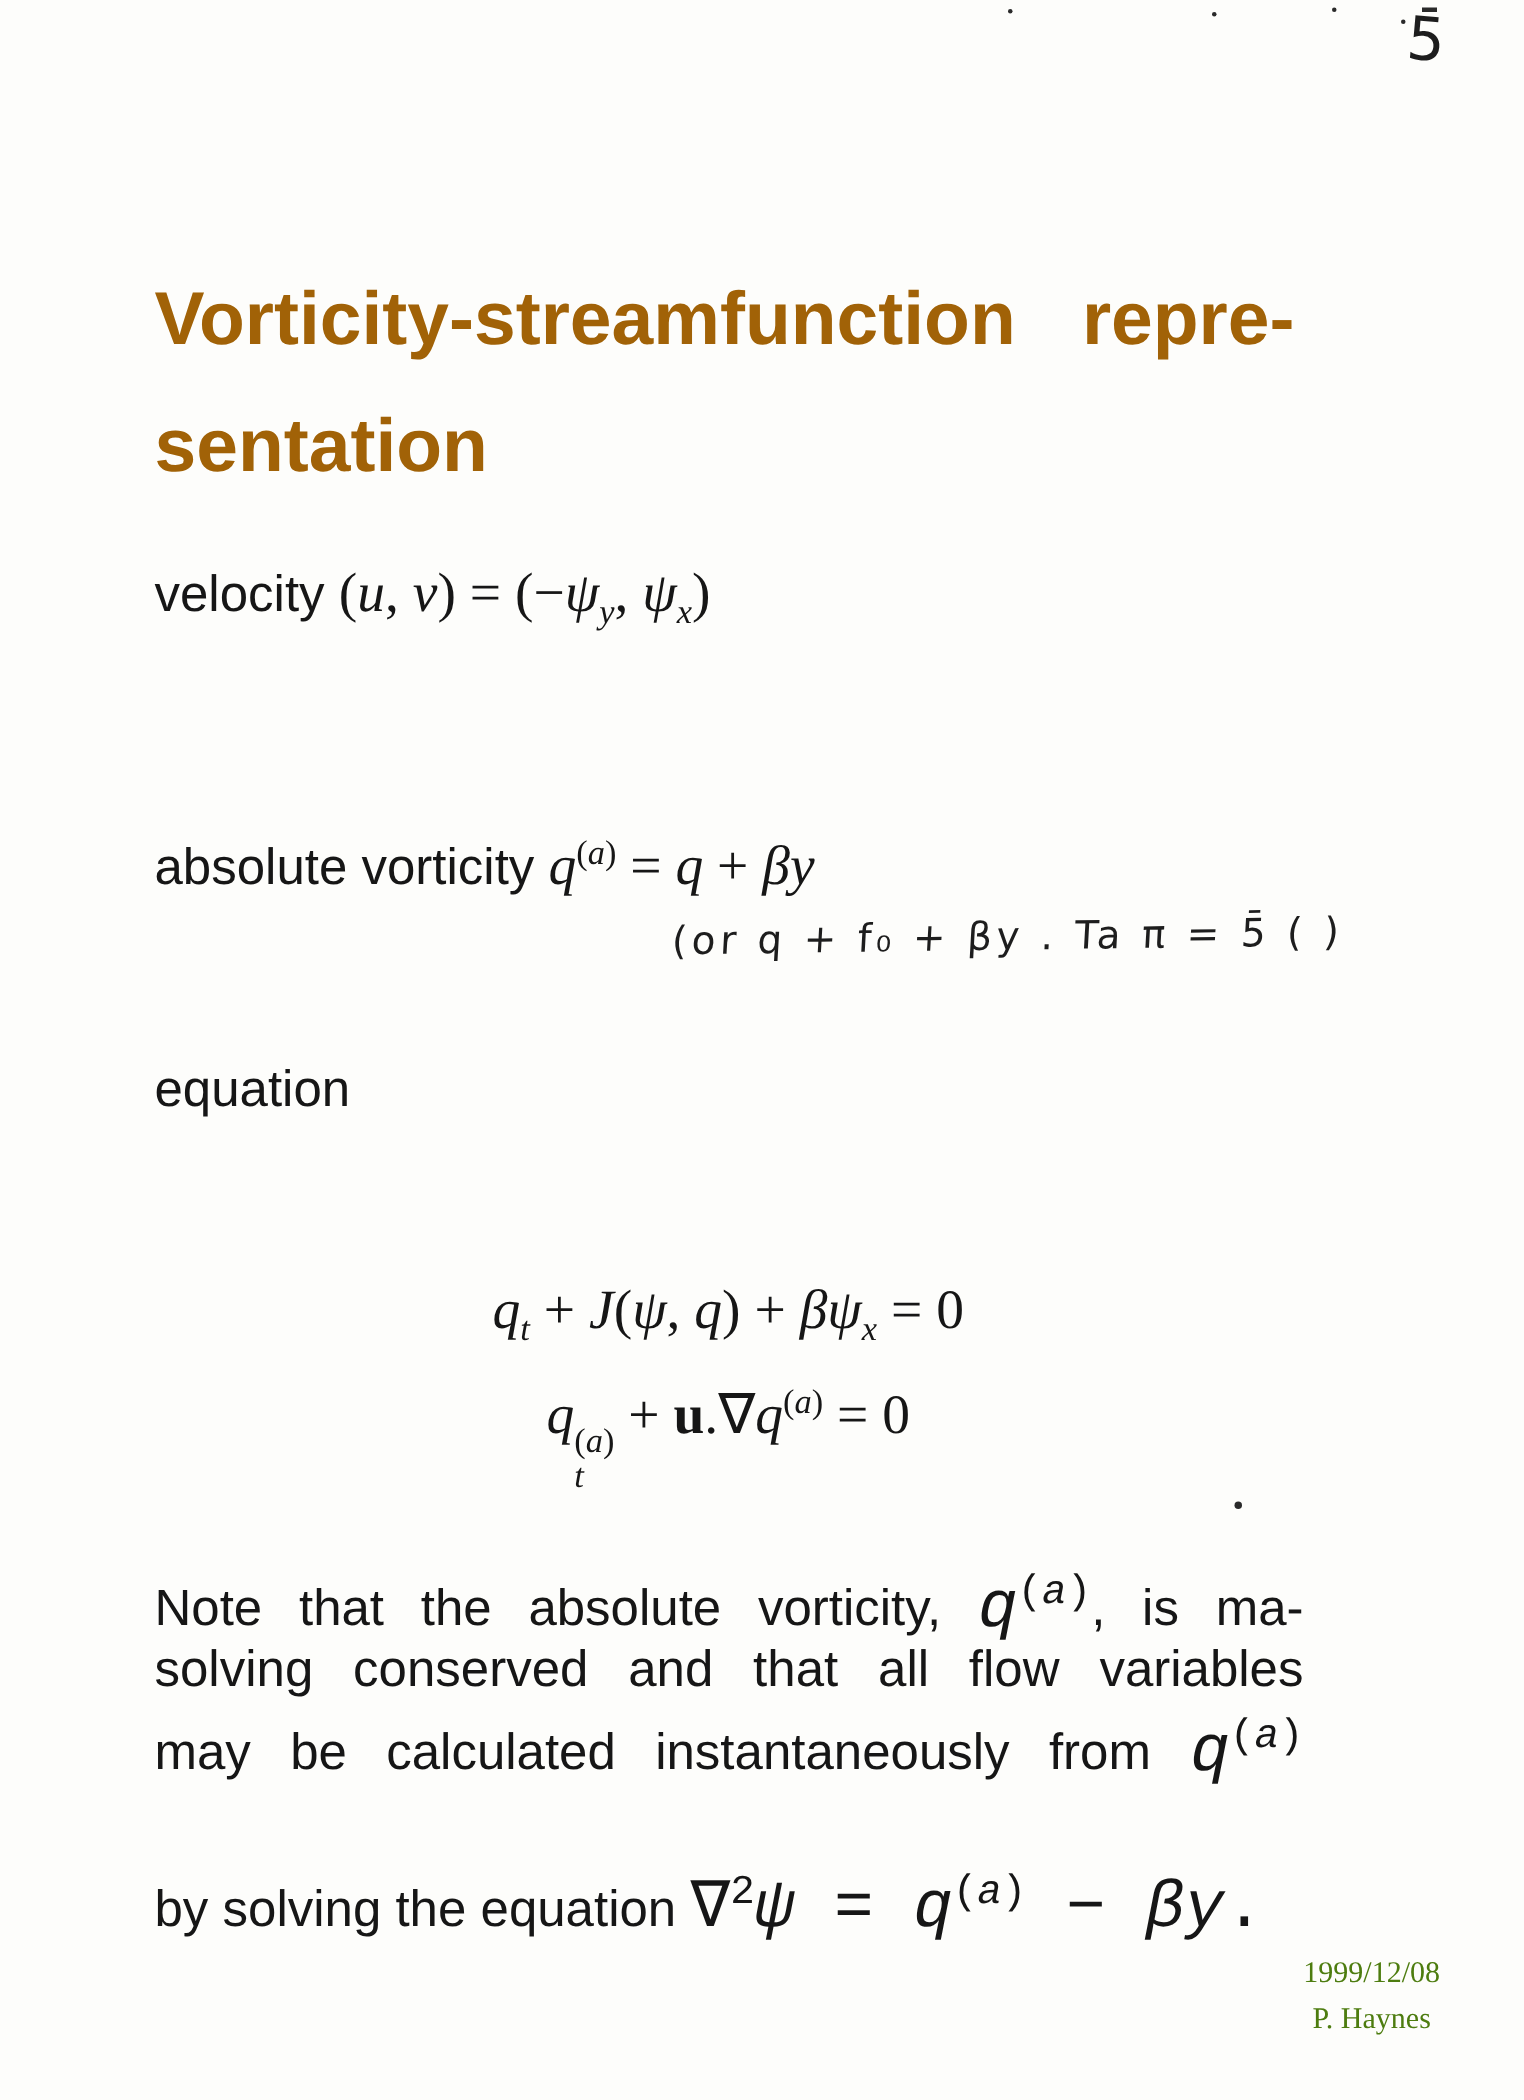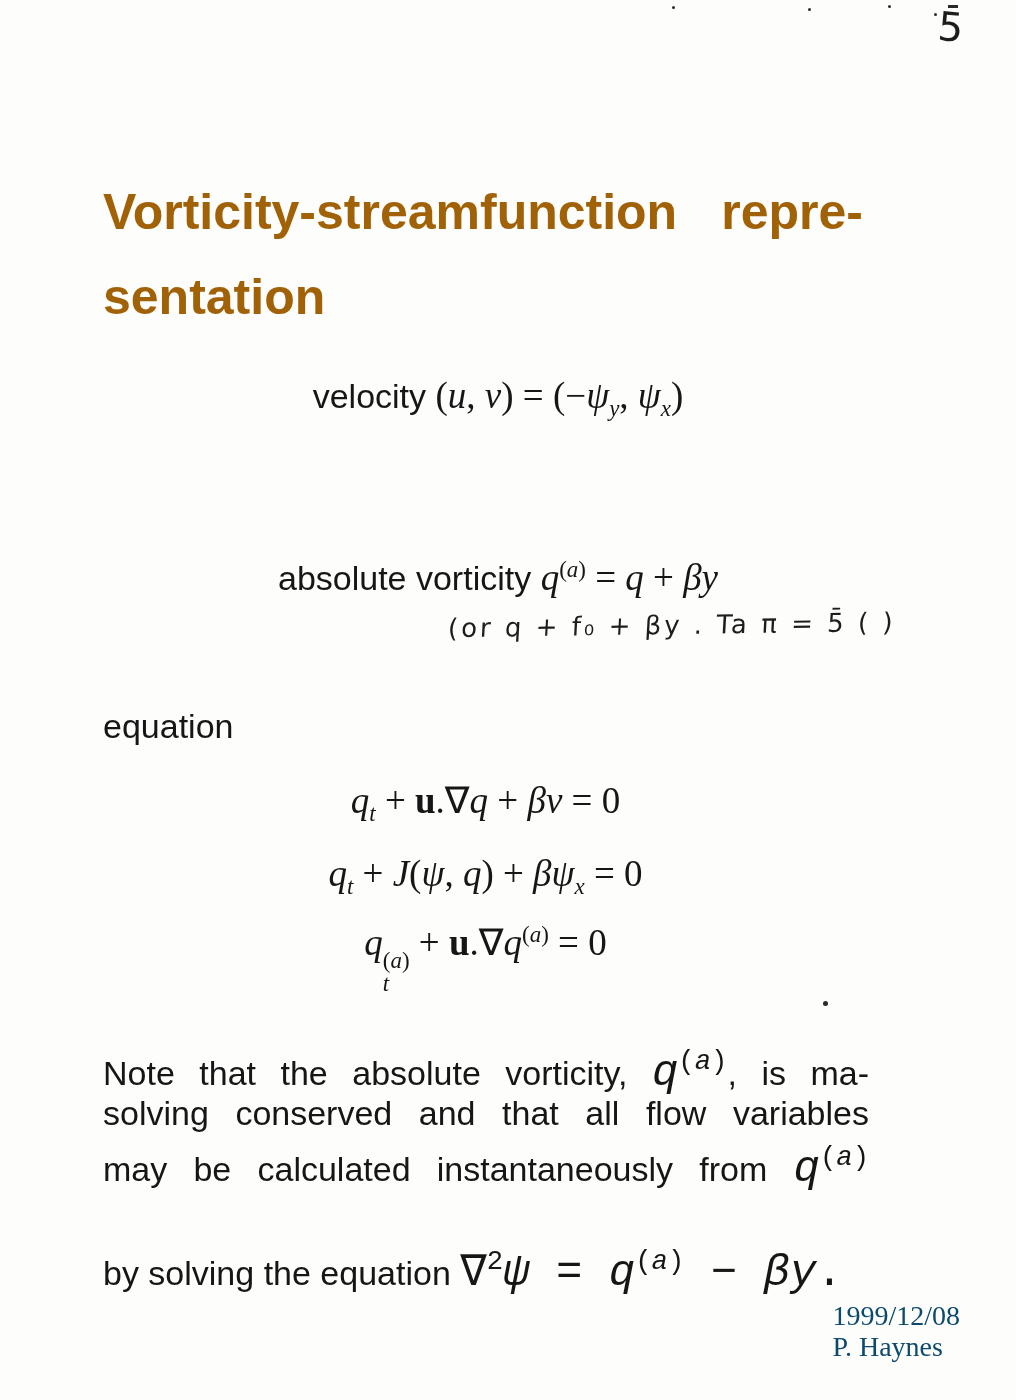--- a/index.html
+++ b/index.html
@@ -9,21 +9,21 @@
     font-family:"Liberation Sans",sans-serif;
   }
   .abs{position:absolute;}
 
   
   .title-line{left:103px;width:760px;font-size:50px;line-height:1.05;font-weight:700;
     font-family:"Liberation Sans",sans-serif;color:#a16207;}
   .title-justify{text-align:justify;text-align-last:justify;}
 
   
-  .stmt{left:103px;width:790px;font-size:34px;white-space:nowrap;text-align:center;}
+  .stmt{left:103px;width:790px;font-size:34px;white-space:nowrap;}
   .math{font-family:"Liberation Serif",serif;font-size:37px;}
   .math i{font-style:italic;}
   sup{font-size:62%;}
   sub{font-size:62%;}
 
   
   .heading-line{left:103px;width:780px;font-size:34px;}
 
   
   .eq{left:103px;width:765px;text-align:center;font-family:"Liberation Serif",serif;
@@ -41,22 +41,22 @@
   .hand{font-family:"DejaVu Sans",sans-serif;color:#1d1d1d;}
   .hand-note{left:448px;top:610px;width:460px;font-size:26px;letter-spacing:3px;
     transform:rotate(-0.8deg) skewX(-4deg);white-space:nowrap;}
   .hand-pageno{left:938px;top:4px;font-size:40px;transform:rotate(5deg);}
 
   
   .speck{position:absolute;background:#2a2a2a;border-radius:50%;}
   .dash{position:absolute;background:#2a2a2a;}
 
   
-  .footer{right:56px;top:1300px;text-align:left;
-    font-family:"Liberation Serif",serif;font-size:28px;line-height:31px;color:#0c4a6e;}
+  .footer{right:56px;top:1300px;text-align:center;
+    font-family:"Liberation Serif",serif;font-size:20px;line-height:31px;color:#4d7c0f;}
 </style>
 </head>
 <body>
 
 <div class="page">
 
   <div class="speck" style="left:672px;top:6px;width:3px;height:3px;"></div>
   <div class="speck" style="left:808px;top:8px;width:3px;height:3px;"></div>
   <div class="speck" style="left:888px;top:5px;width:3px;height:3px;"></div>
   <div class="speck" style="left:934px;top:13px;width:3px;height:3px;"></div>
@@ -74,21 +74,20 @@
   </div>
   <div class="abs stmt" style="top:556px;">
     <span>absolute vorticity</span>
     <span class="math"><i>q</i><sup>(<i>a</i>)</sup> = <i>q</i> + <i>βy</i></span>
   </div>
 
   <div class="abs hand hand-note">(or q + f₀ + βy .  Ta π = 5̄  ( )</div>
 
   <div class="abs heading-line" style="top:707px;">equation</div>
 
-  <div class="abs eq" style="top:779px;"><i>q<sub>t</sub></i> + <b>u</b>.∇<i>q</i> + <i>βv</i> = 0</div>
   <div class="abs eq" style="top:852px;"><i>q<sub>t</sub></i> + <i>J</i>(<i>ψ</i>, <i>q</i>) + <i>βψ<sub>x</sub></i> = 0</div>
   <div class="abs eq" style="top:921px;"><i>q</i><span class="stk">
         <span class="sp">(<i>a</i>)</span>
         <span class="sb"><i>t</i></span>
       </span> + <b>u</b>.∇<i>q</i><sup>(<i>a</i>)</sup> = 0</div>
 
   <div class="abs note-line jline" style="top:1046px;">Note that the absolute vorticity, <span class="im"><i>q</i><sup>(<i>a</i>)</sup></span>, is ma-</div>
   <div class="abs note-line jline" style="top:1094px;">solving conserved and that all flow variables</div>
   <div class="abs note-line jline" style="top:1142px;">may be calculated instantaneously from <span class="im"><i>q</i><sup>(<i>a</i>)</sup></span></div>
   <div class="abs note-line" style="top:1244px;">by solving the equation <span class="im">∇<sup>2</sup><i>ψ</i> = <i>q</i><sup>(<i>a</i>)</sup> − <i>βy</i>.</span></div>

